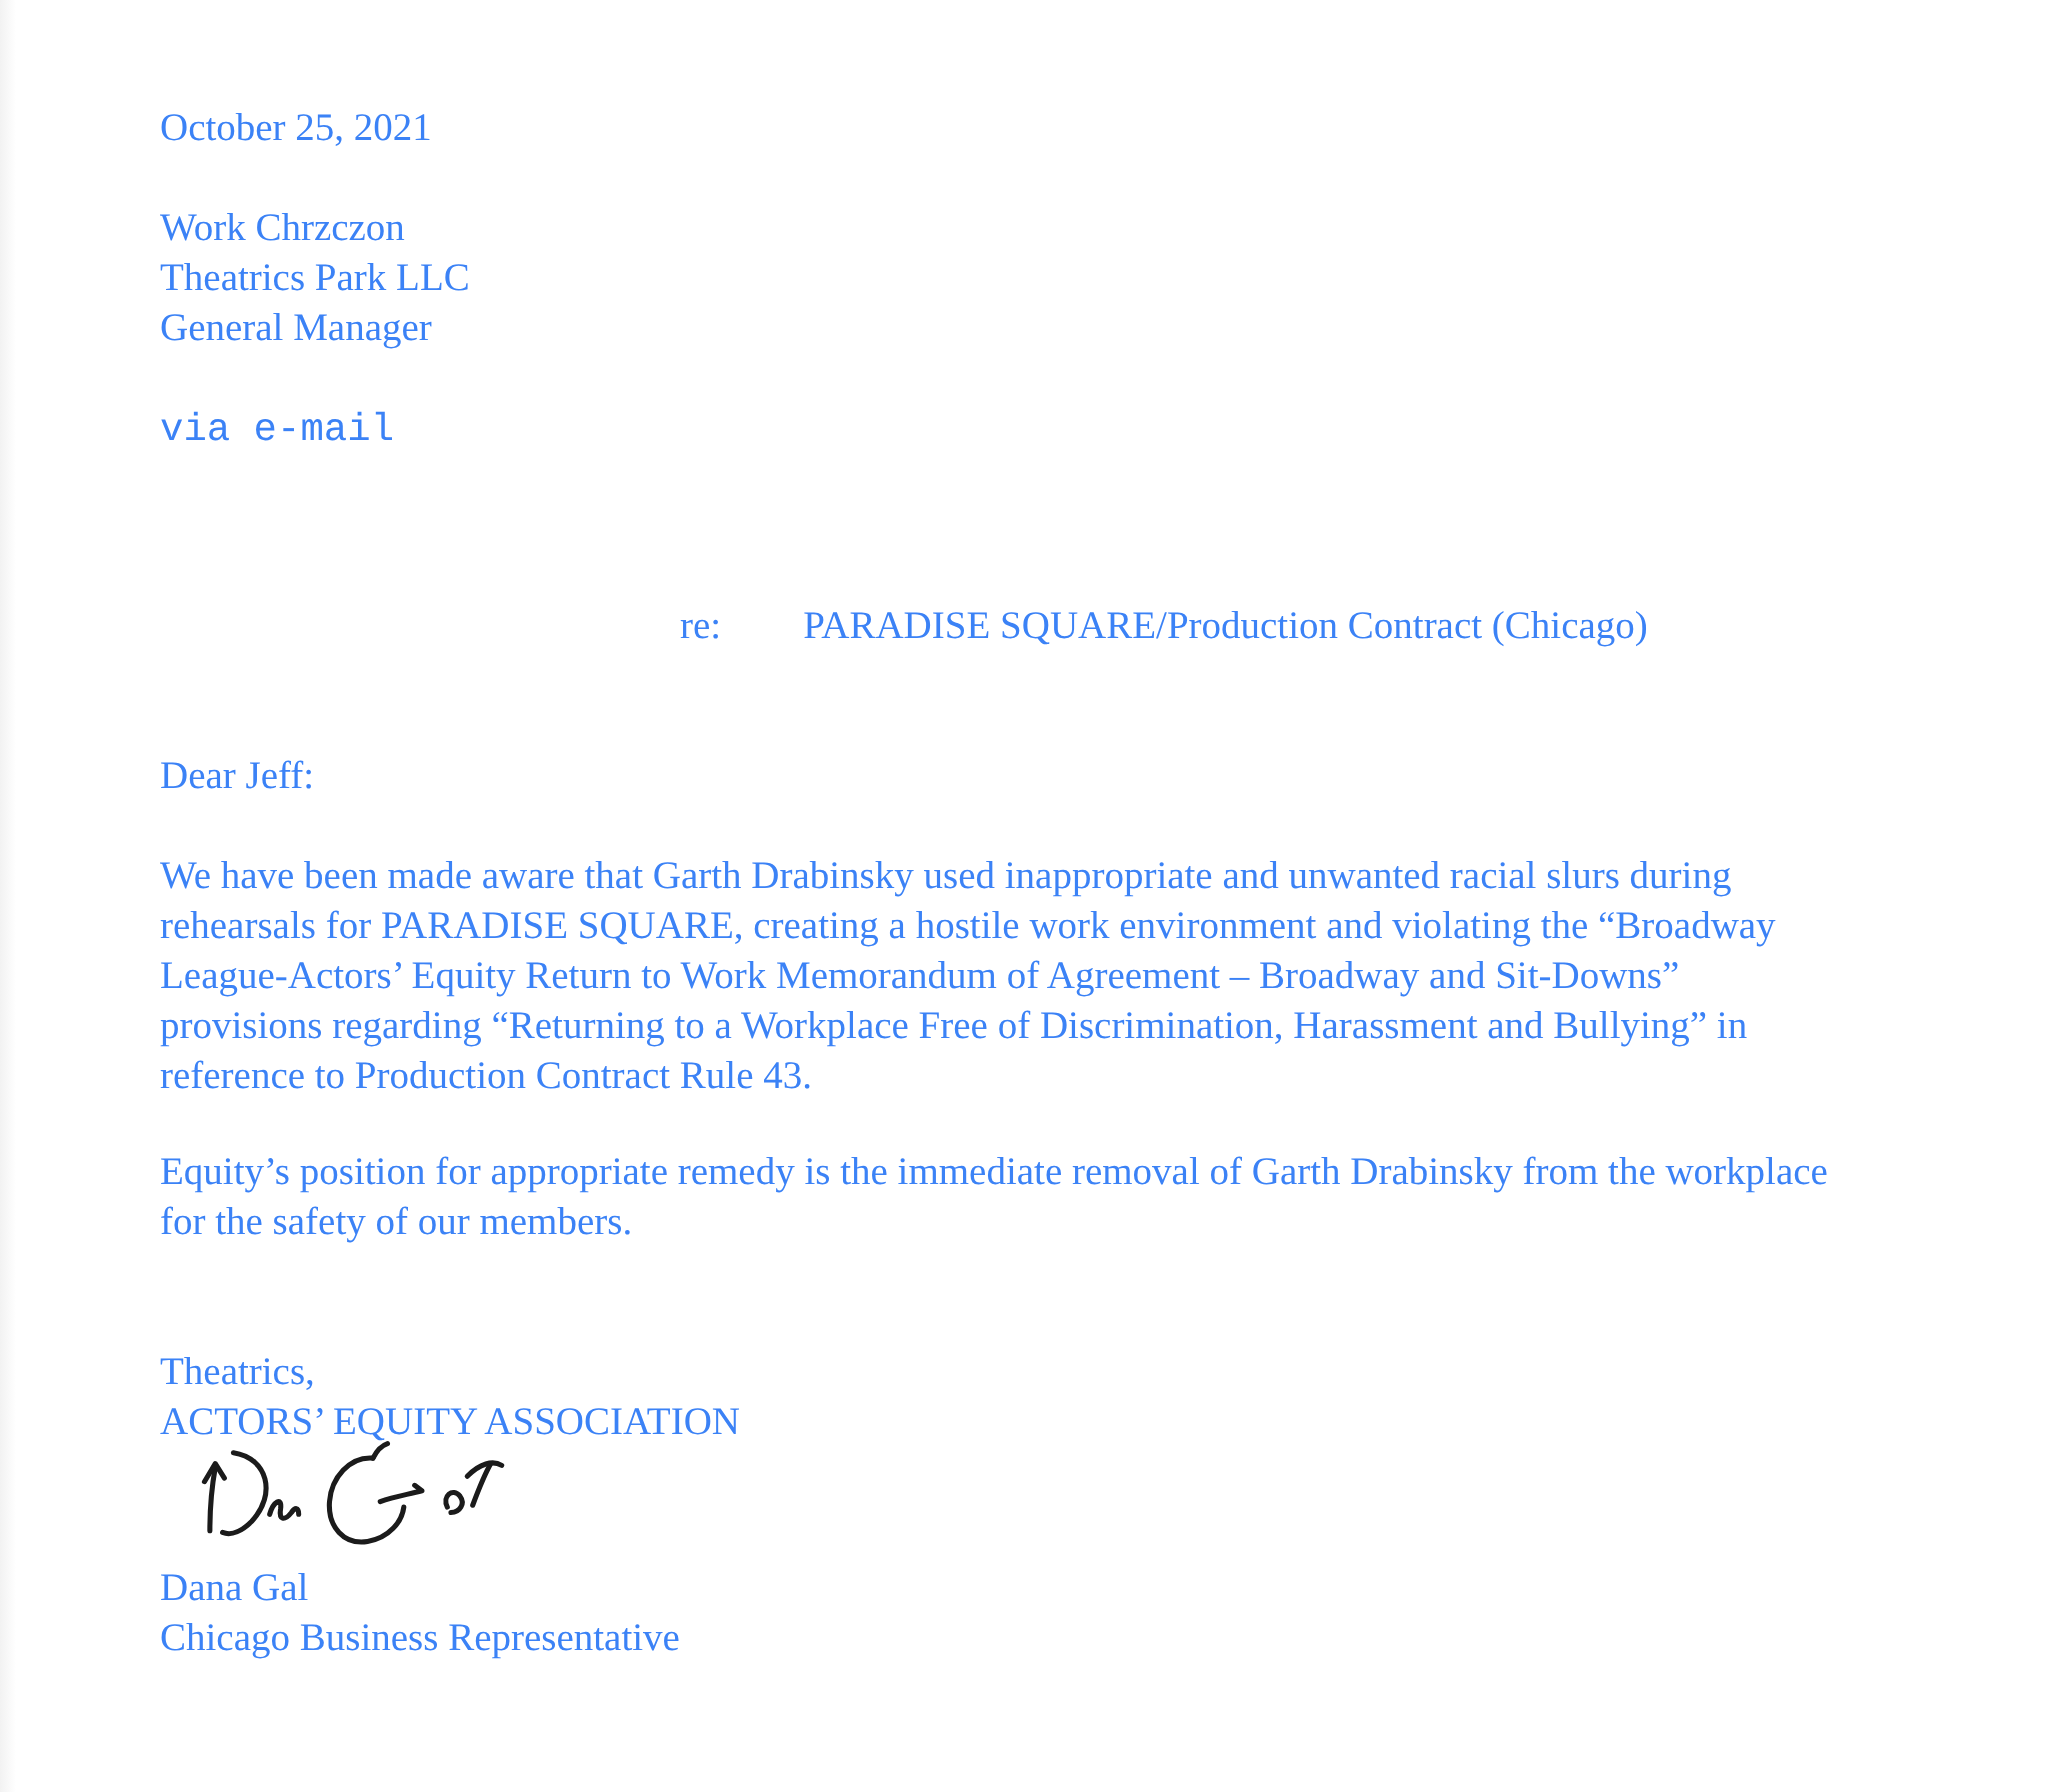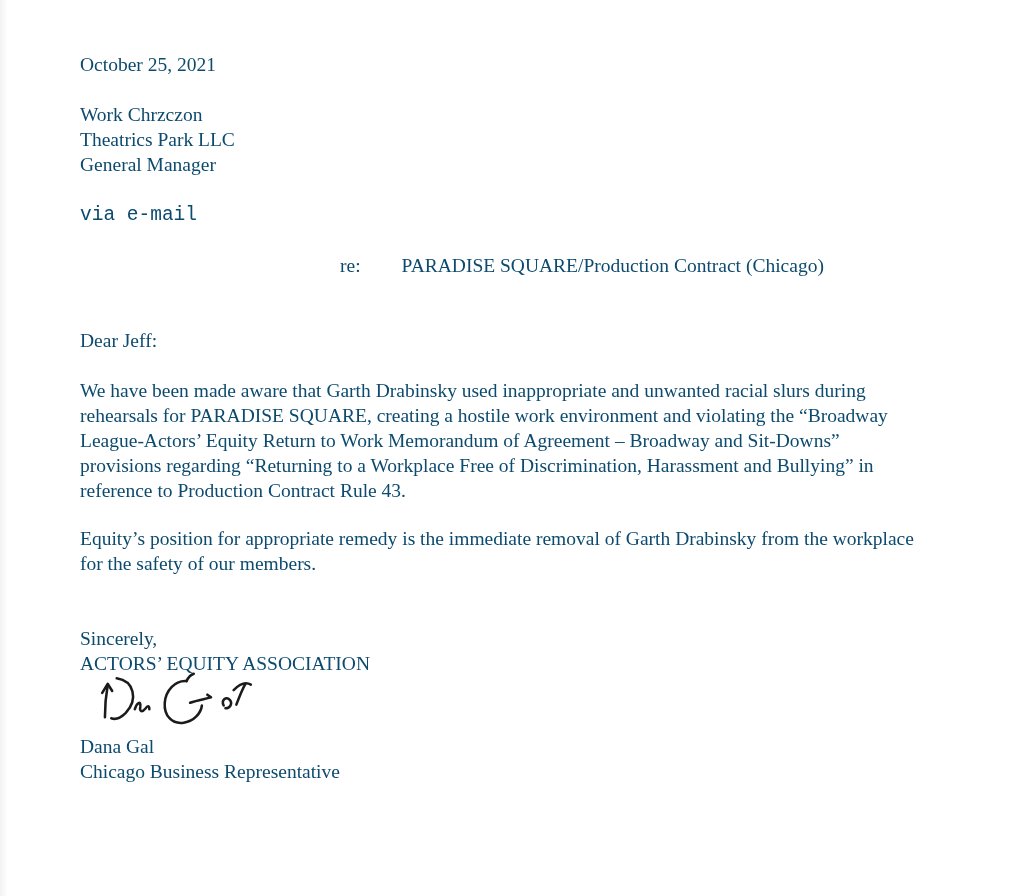--- a/index.html
+++ b/index.html
@@ -9,21 +9,21 @@
   }
   .page {
     position: relative;
     width: 1024px;
     height: 896px;
     background: #ffffff;
     overflow: hidden;
     font-family: "Liberation Serif", "DejaVu Serif", serif;
     font-size: 19.5px;
     line-height: 25px;
-    color: #0c4a6e;
+    color: #3b82f6;
   }
   
   .scan-edge {
     position: absolute;
     left: 0; top: 0; bottom: 0;
     width: 8px;
     background: linear-gradient(to right, #f2f2f2, #ffffff);
   }
   .content {
     position: absolute;
@@ -33,21 +33,21 @@
   }
   .block { margin: 0; padding: 0; }
   .recipient-block { margin-top: 25px; }
   .via-line { margin-top: 26px; font-family: Liberation Mono, monospace; }
   .re-line {
     margin-top: 25px;
     display: flex;
     align-items: baseline;
   }
   .re-label { margin-left: 260px; }
-  .re-subject { margin-left: 41px; }
+  .re-subject { margin-left: 41px; margin-top: 48px; }
   .salutation { margin-top: 50px; }
   .para-1 { margin-top: 25px; }
   .para-2 { margin-top: 23px; }
   .closing-block { margin-top: 50px; }
   .signature-wrap {
     margin-top: -4px;
     margin-left: -8px;
     height: 58px;
   }
   .signature-wrap svg { display: block; }
@@ -77,21 +77,21 @@
       <span class="re-subject">PARADISE SQUARE/Production Contract (Chicago)</span>
     </div>
 
     <div class="salutation">Dear Jeff:</div>
 
     <div class="para-1">We have been made aware that Garth Drabinsky used inappropriate and unwanted racial slurs during rehearsals for PARADISE SQUARE, creating a hostile work environment and violating the “Broadway League-Actors’ Equity Return to Work Memorandum of Agreement – Broadway and Sit-Downs” provisions regarding “Returning to a Workplace Free of Discrimination, Harassment and Bullying” in reference to Production Contract Rule 43.</div>
 
     <div class="para-2">Equity’s position for appropriate remedy is the immediate removal of Garth Drabinsky from the workplace for the safety of our members.</div>
 
     <div class="closing-block">
-      <div class="block">Sincerely,</div>
+      <div class="block">Theatrics,</div>
       <div class="block">ACTORS’ EQUITY ASSOCIATION</div>
     </div>
 
     <div class="signature-wrap">
       <svg width="200" height="58" viewBox="0 0 200 64" fill="none" stroke="#1b1b1b" stroke-width="2.8" stroke-linecap="round" stroke-linejoin="round">
 
         <path d="M 26 50 C 26 38 27 26 29 15"></path>
         <path d="M 23 23 L 29 13 L 34 21"></path>
 
         <path d="M 39 7 C 58 10 63 30 49 45 C 44 50 38 53 33 51"></path>

